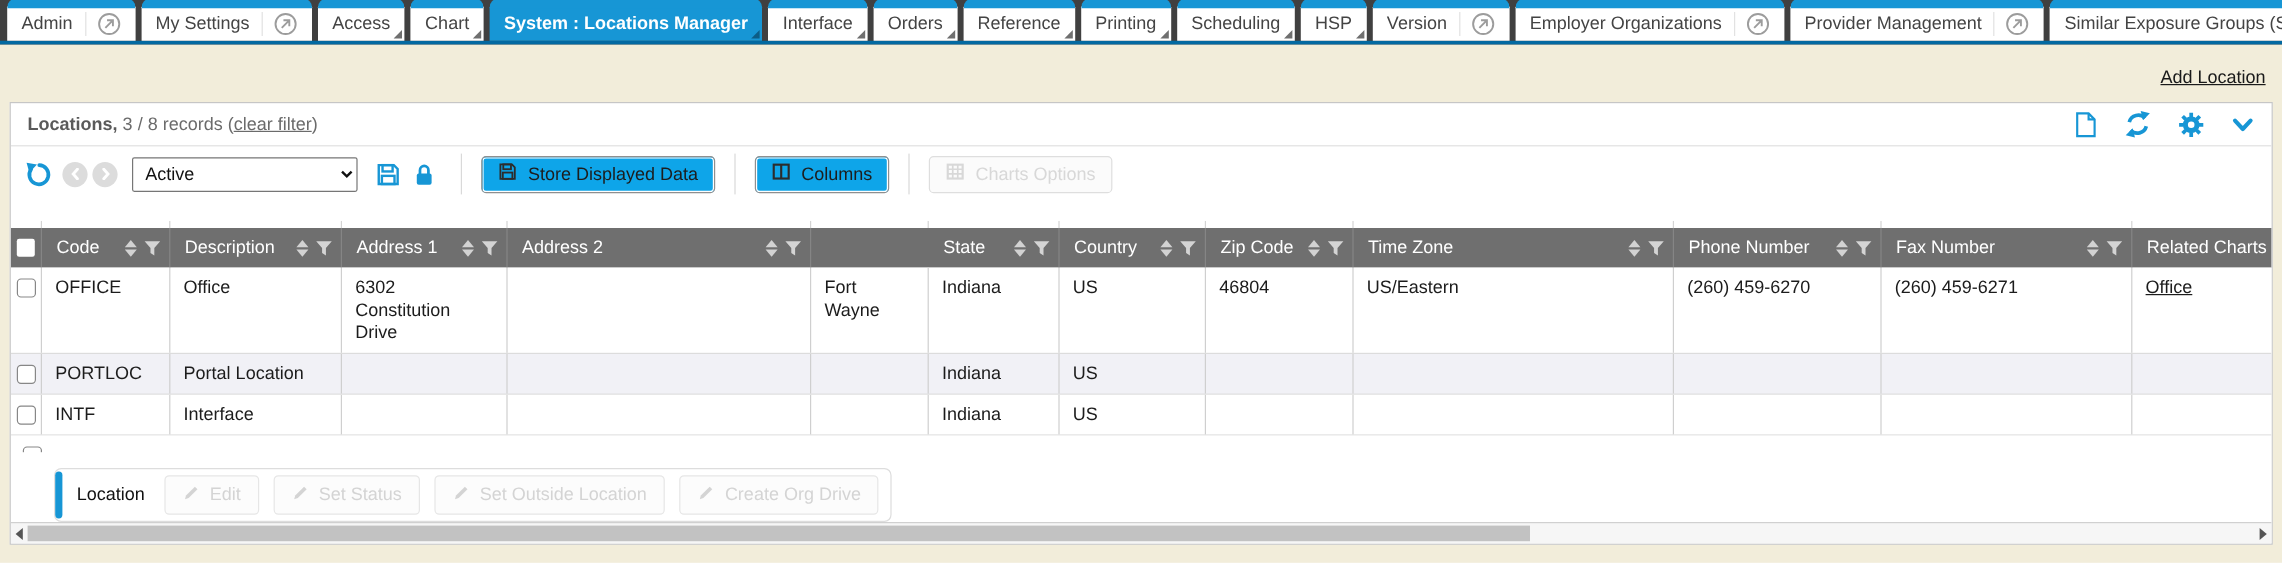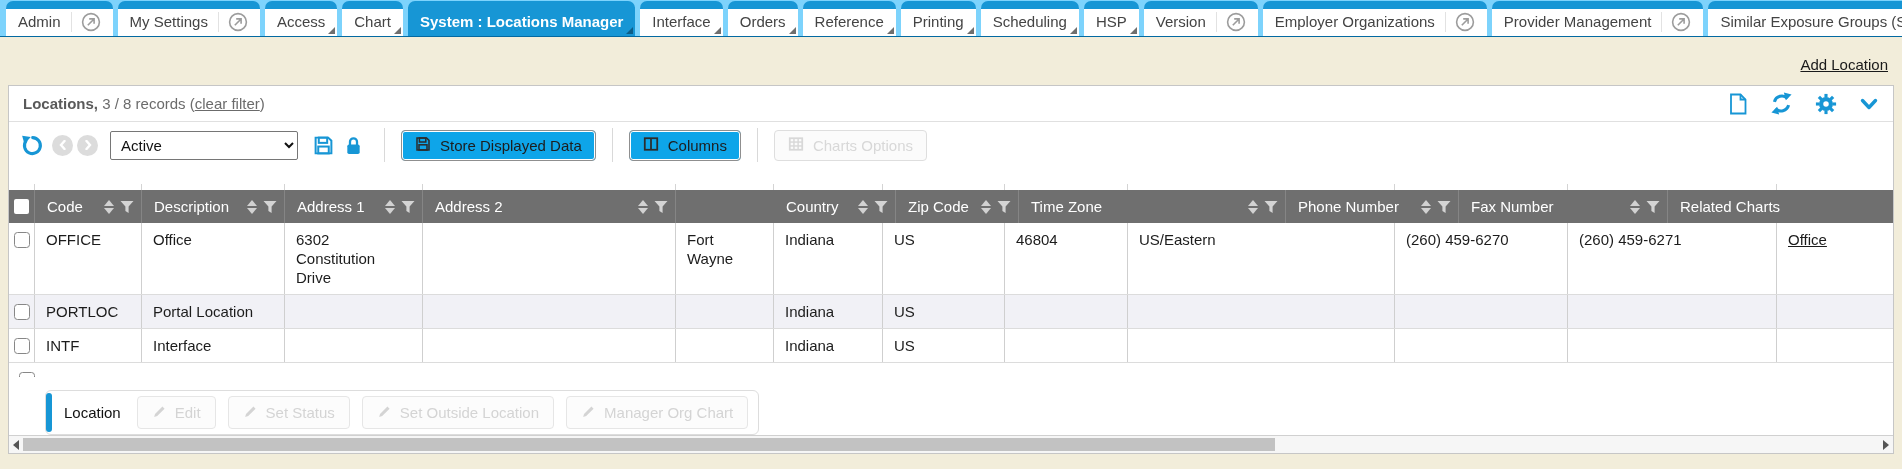--- a/index.html
+++ b/index.html
@@ -1,20 +1,20 @@
 <!DOCTYPE html>
 <html><head>
 <meta charset="utf-8">
 <style>
   * { box-sizing: border-box; margin: 0; padding: 0; }
   html,body { width:1902px; height:469px; overflow:hidden; }
   body { font-family:"Liberation Sans", sans-serif; background:#f2edda; position:relative; }
 
   
-  #tabbar-wrap { position:absolute; top:0; left:0; width:1902px; height:37px; background:#7dd3fc; border-bottom:1px solid #0369a1; }
+  #tabbar-wrap { position:absolute; top:0; left:0; width:1902px; height:37px; background:#404040; border-bottom:3px solid #0369a1; }
   #tabbar { position:absolute; left:6px; bottom:0; display:flex; gap:5px; white-space:nowrap; width:2100px; }
   .tab { position:relative; display:flex; align-items:center; height:35px; border-top:8px solid #1796d5; border-radius:7px 7px 0 0; background:#fff; padding:0 12px; font-size:15px; color:#444; cursor:pointer; flex:0 0 auto; }
   .tab .tab-label { position:relative; top:-1px; }
   .tab.active { background:#1796d5; border-top-color:#1796d5; color:#fff; font-weight:bold; }
   .tab .fold { position:absolute; right:2px; bottom:2px; width:0; height:0; border-left:7px solid transparent; border-bottom:7px solid #6f6f6f; }
   .tab.active .fold { border-bottom-color:#0c5d87; }
   .tab-popup { margin-left:10px; padding-left:9px; border-left:1px solid #e2e2e2; display:flex; align-items:center; position:relative; top:-1px; }
 
   
   #add-location { position:absolute; top:56px; right:14px; font-size:15px; color:#1a1a1a; text-decoration:underline; cursor:pointer; }
@@ -350,20 +350,32 @@
           <span class="sort">
             <i class="up"></i>
             <i class="dn"></i>
           </span>
           <span class="funnel">
             <svg width="14" height="14" viewBox="0 0 14 13">
               <path d="M0.5 0.5 h13 l-4.9 5.6 v6.4 l-3.2-2.1 v-4.3 z" fill="#d4d4d4"></path>
             </svg>
           </span>
         </div>
+        <div class="hcell" style="flex: 0 0 109px;">
+          <span class="hlabel">State</span>
+          <span class="sort">
+            <i class="up"></i>
+            <i class="dn"></i>
+          </span>
+          <span class="funnel">
+            <svg width="14" height="14" viewBox="0 0 14 13">
+              <path d="M0.5 0.5 h13 l-4.9 5.6 v6.4 l-3.2-2.1 v-4.3 z" fill="#d4d4d4"></path>
+            </svg>
+          </span>
+        </div>
         <div class="hcell" style="flex: 0 0 122px;">
           <span class="hlabel">Country</span>
           <span class="sort">
             <i class="up"></i>
             <i class="dn"></i>
           </span>
           <span class="funnel">
             <svg width="14" height="14" viewBox="0 0 14 13">
               <path d="M0.5 0.5 h13 l-4.9 5.6 v6.4 l-3.2-2.1 v-4.3 z" fill="#d4d4d4"></path>
             </svg>
@@ -499,21 +511,21 @@
           <button class="fbtn">
             <span class="pic"><svg width="15" height="15" viewBox="0 0 16 16">
                 <path d="M2.3 13.8 l0.9-3.2 7.9-7.9 2.3 2.3-7.9 7.9 z" fill="#d4d4d4"></path>
               </svg></span>
             <span class="fl">Set Outside Location</span>
           </button>
           <button class="fbtn">
             <span class="pic"><svg width="15" height="15" viewBox="0 0 16 16">
                 <path d="M2.3 13.8 l0.9-3.2 7.9-7.9 2.3 2.3-7.9 7.9 z" fill="#d4d4d4"></path>
               </svg></span>
-            <span class="fl">Manager Org Chart</span>
+            <span class="fl">Create Org Drive</span>
           </button>
         </span>
     </div>
   </div>
 
   <div id="hscroll">
     <span class="sarrow" id="sarrow-l"></span>
     <span id="hthumb"></span>
     <span class="sarrow" id="sarrow-r"></span>
   </div>

